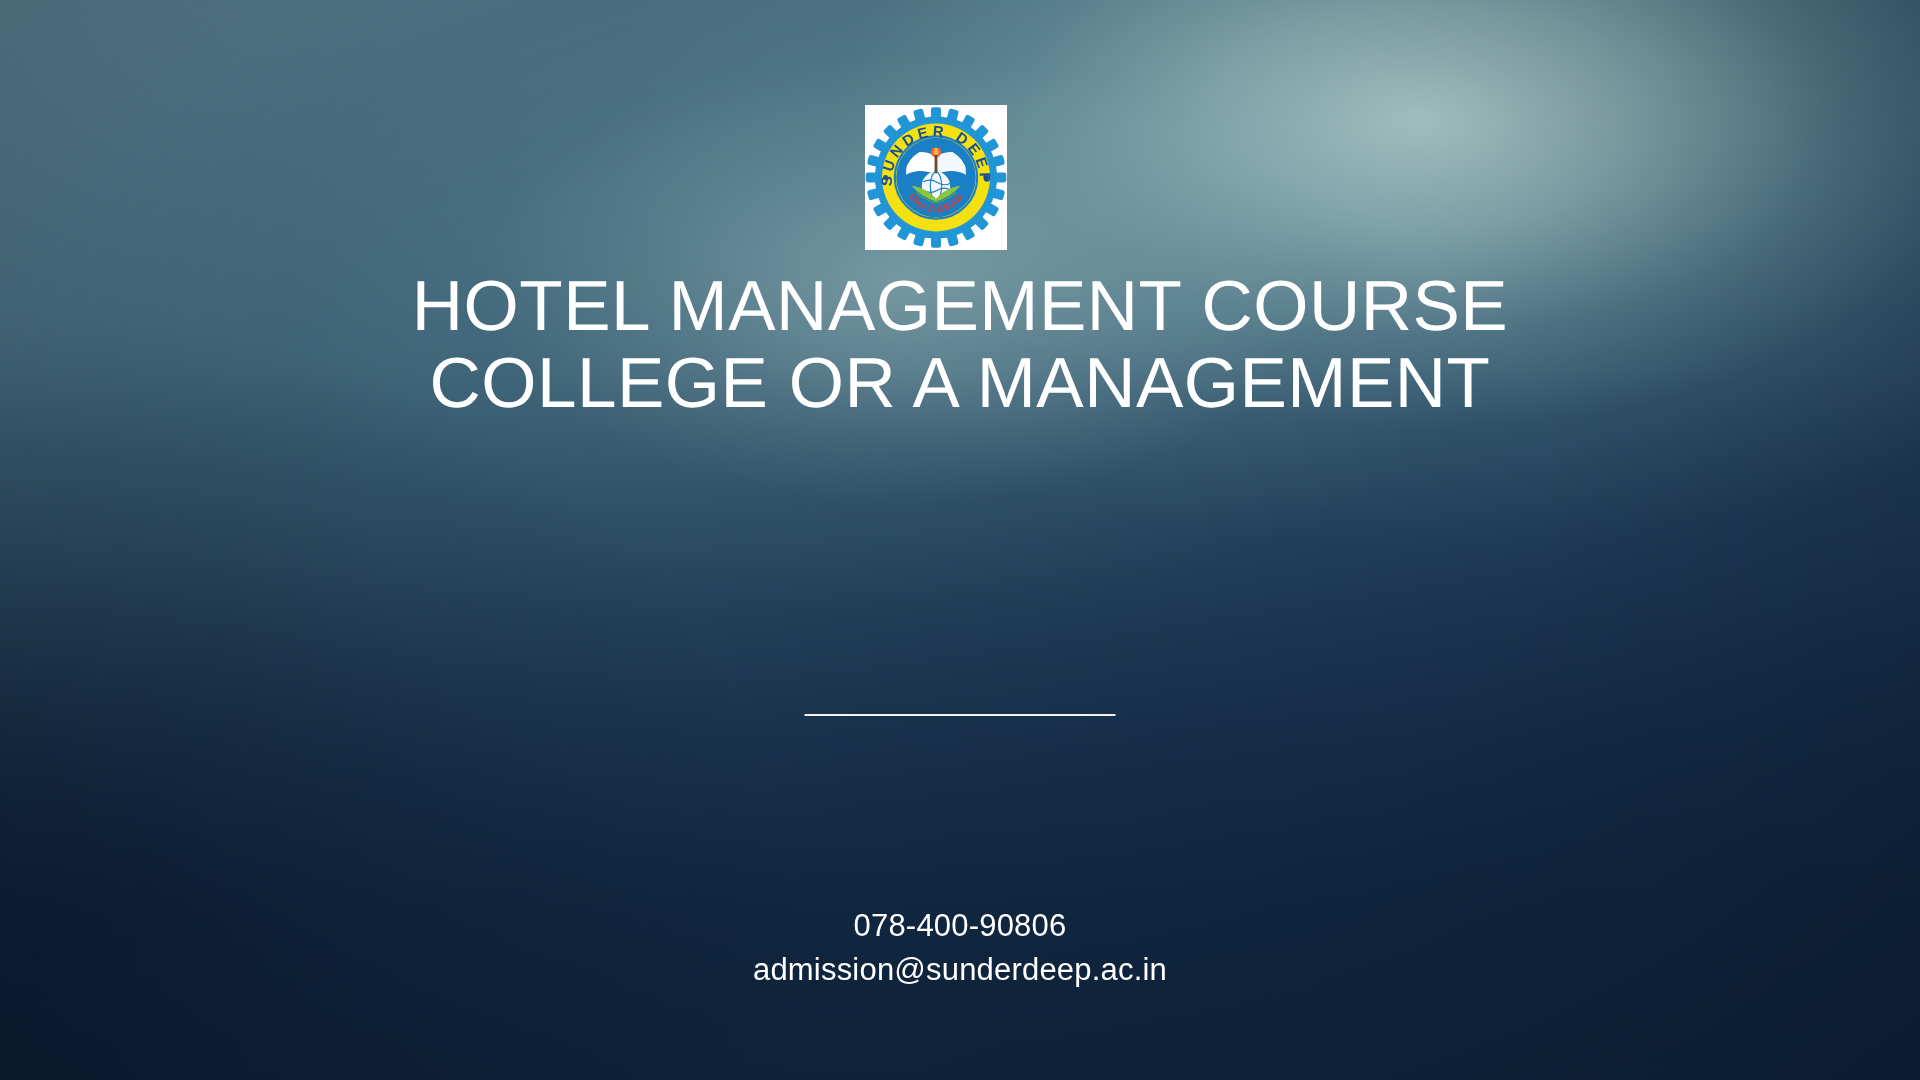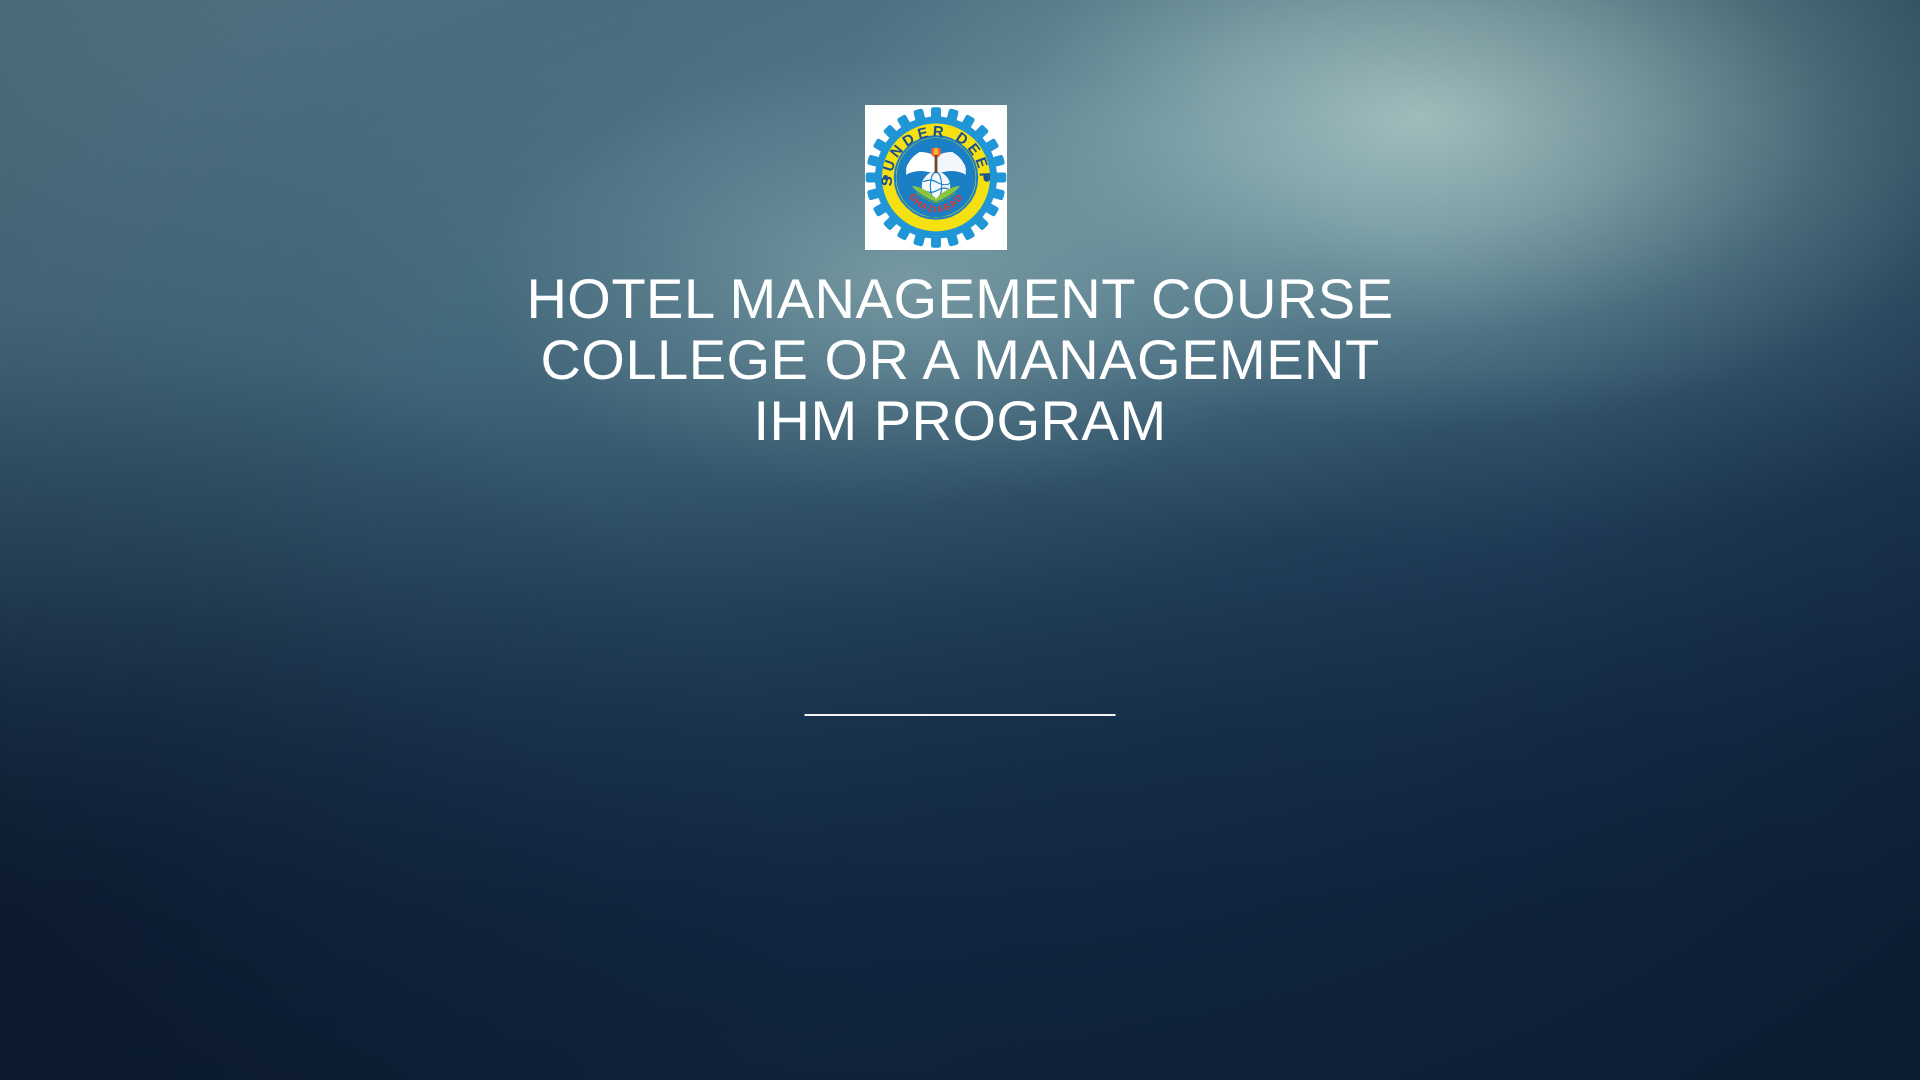--- a/index.html
+++ b/index.html
@@ -98,21 +98,21 @@
 
   
   .title {
     position:absolute;
     left:50%; top:268px;
     transform:translateX(-50%);
     width:1800px;
     text-align:center;
     color:#ffffff;
     font-weight:300;
-    font-size:56px;
+    font-size:71px;
     line-height:1.09;
     letter-spacing:0.5px;
     font-family:"Liberation Sans", sans-serif;
     text-rendering:geometricPrecision;
   }
   .title-line { display:block; white-space:nowrap; }
 
   
   .divider {
     position:absolute;
@@ -277,20 +277,23 @@
         </text>
 
         <circle cx="29" cy="100" r="3.4" fill="#1a4f8f"></circle>
         <circle cx="171" cy="100" r="3.4" fill="#1a4f8f"></circle>
       </svg>
     </div>
 
     <h1 class="title">
       <span class="title-line">HOTEL MANAGEMENT COURSE</span>
       <span class="title-line">COLLEGE OR A MANAGEMENT</span>
-      <span class="title-line">IHM PROGRAM</span>
     </h1>
 
     <div class="divider"></div>
 
+    <div class="contact">
+      <span class="contact-line">078-400-90806</span>
+      <span class="contact-line">admission@sunderdeep.ac.in</span>
+    </div>
 
   </div>
 </div>
 
 </body></html>

